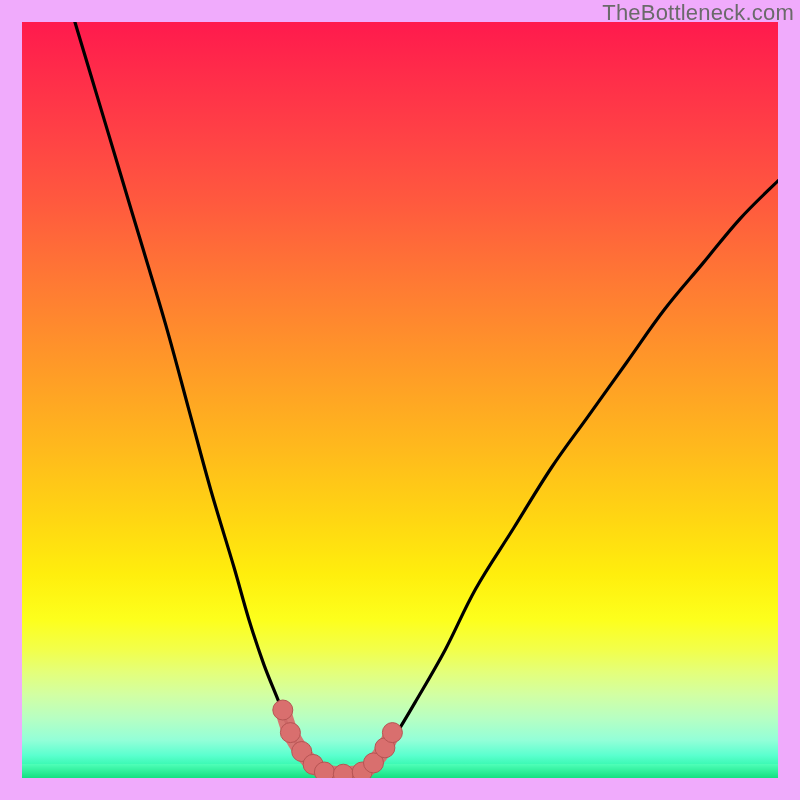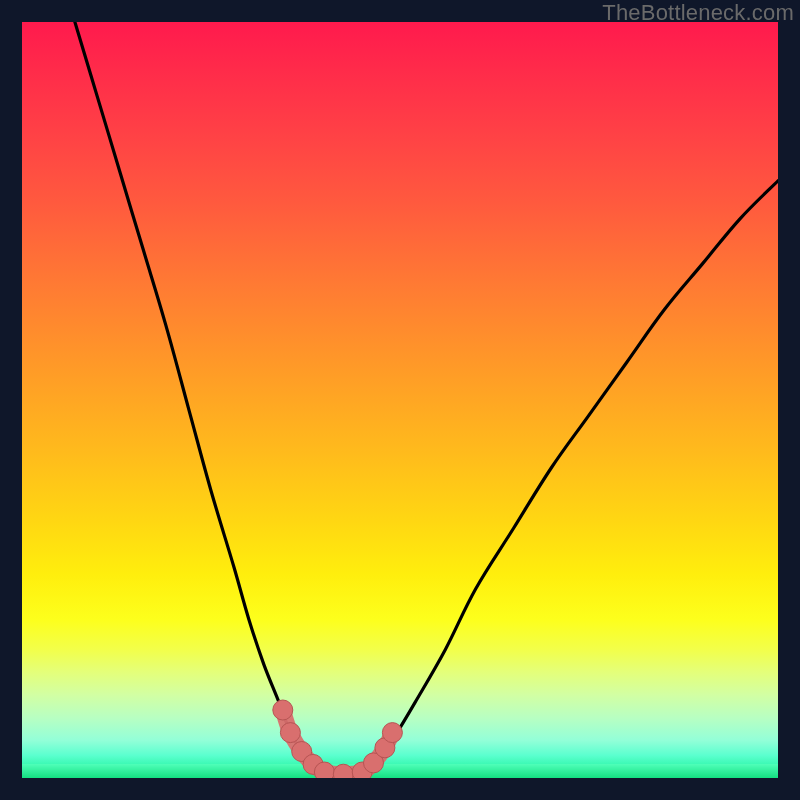--- a/index.html
+++ b/index.html
@@ -10,21 +10,21 @@
     background: #000;
     overflow: hidden;
     font-family: Arial, Helvetica, sans-serif;
   }
   .frame {
     position: absolute;
     left: 0;
     top: 0;
     width: 800px;
     height: 800px;
-    background: #0f172a;
+    background: #f0abfc;
   }
   .plot {
     position: absolute;
     left: 22px;
     top: 22px;
     width: 756px;
     height: 756px;
     overflow: hidden;
   }
   .gradient {

